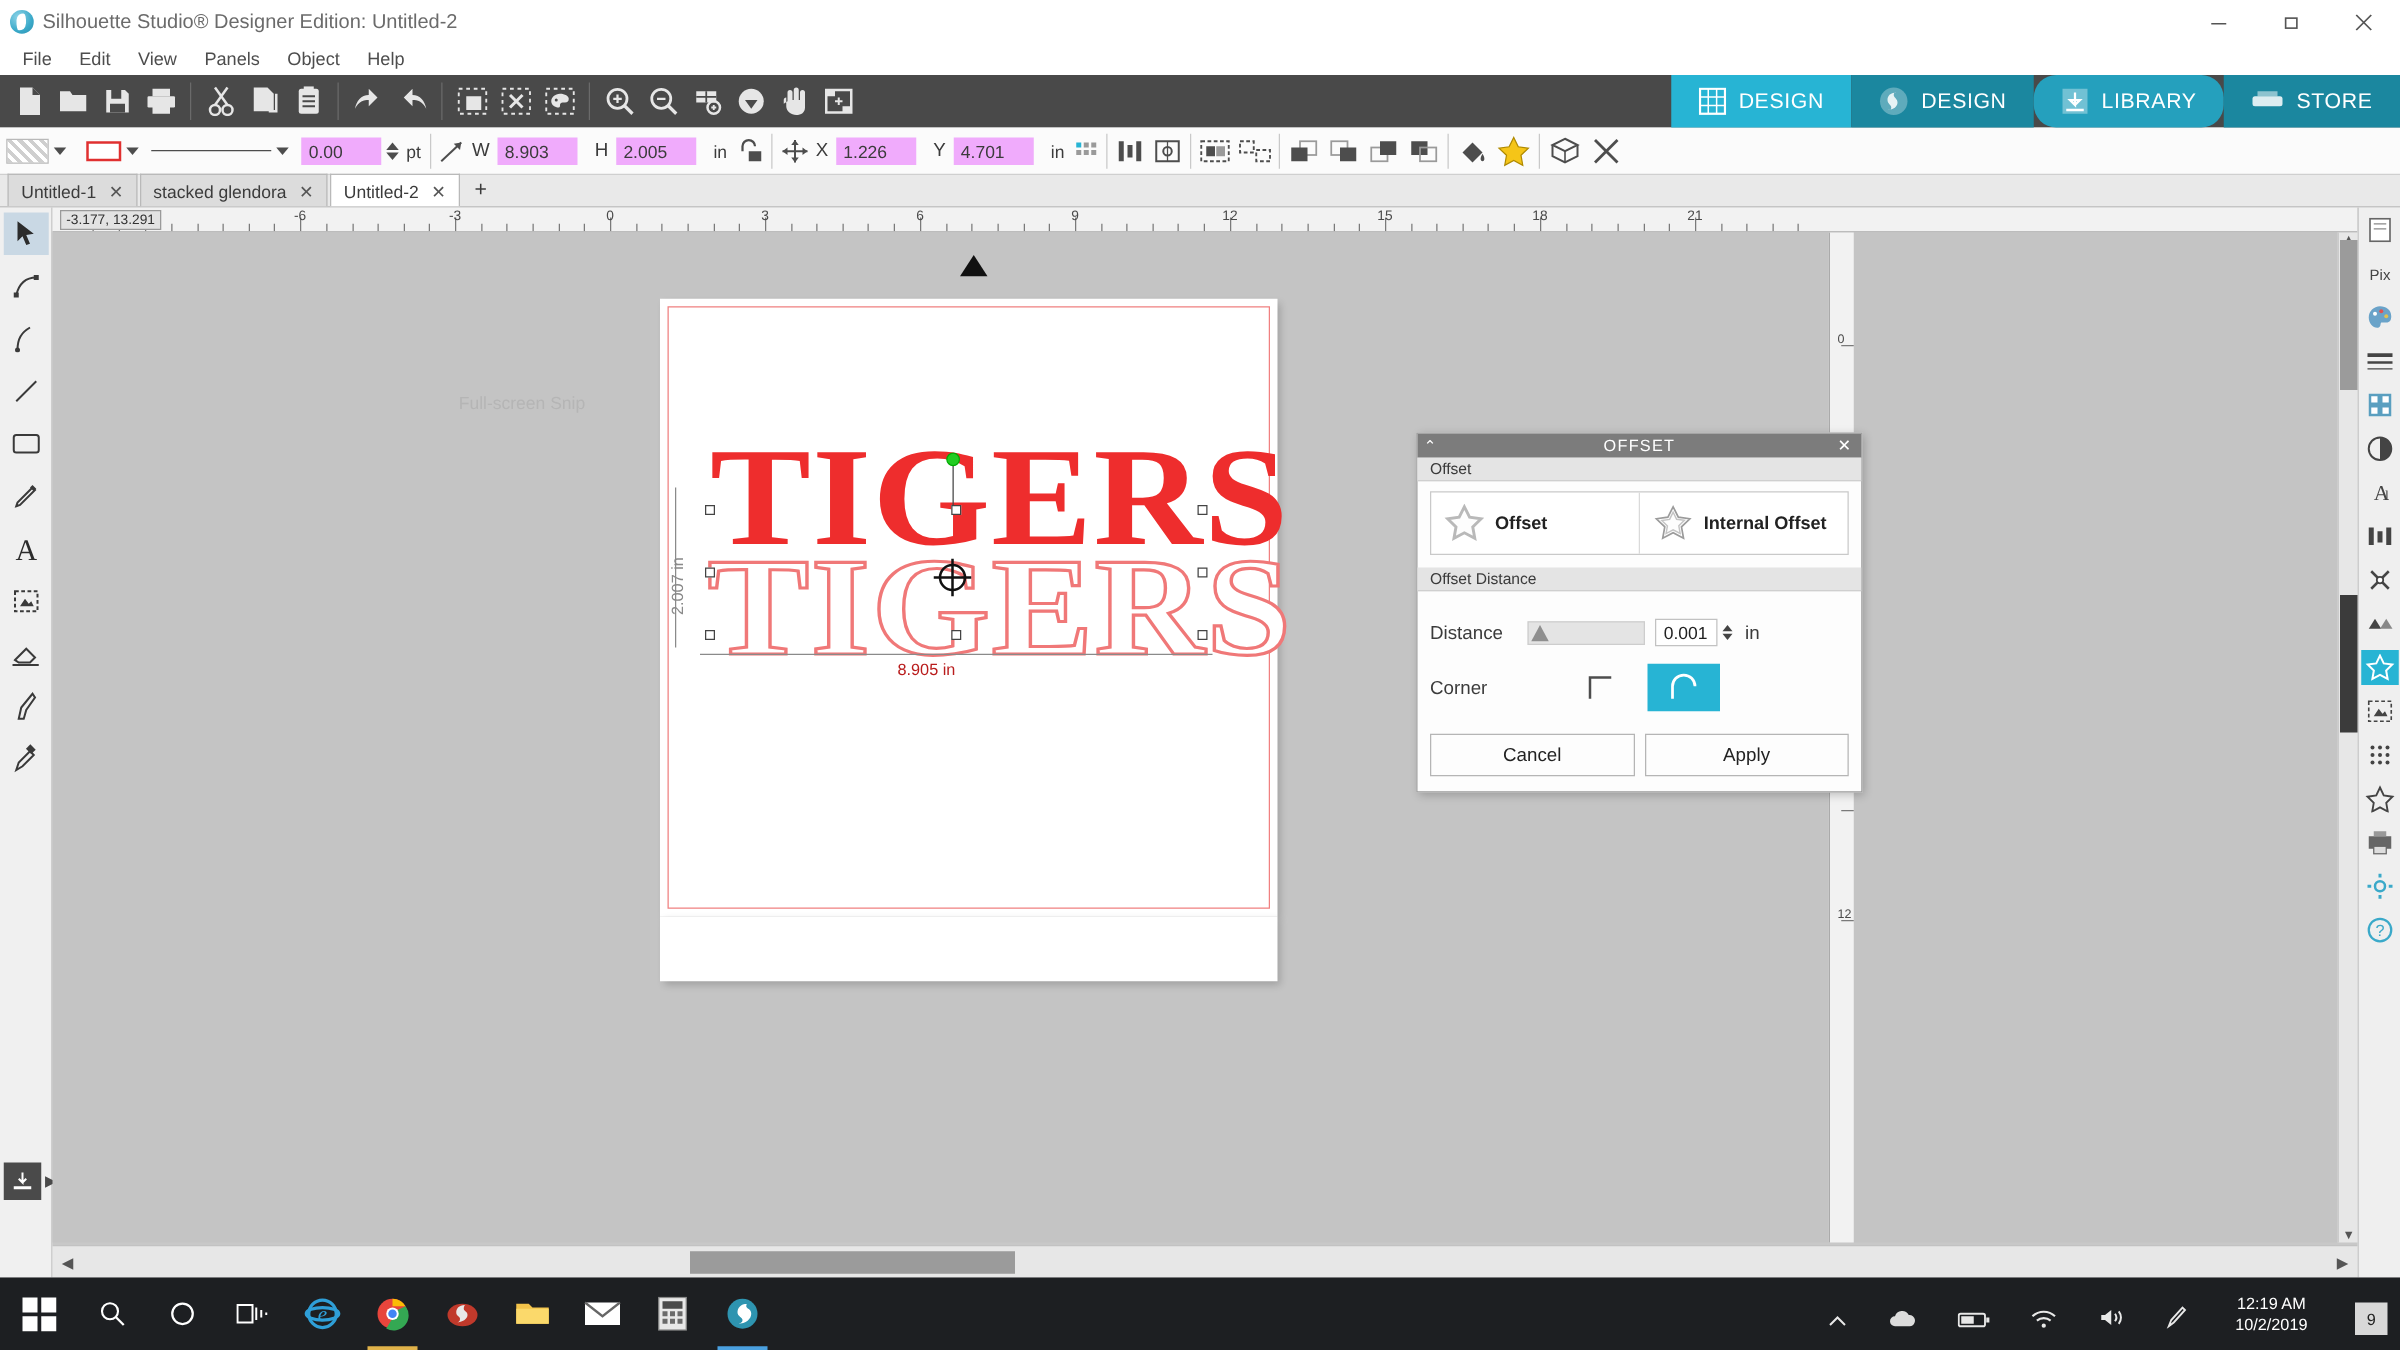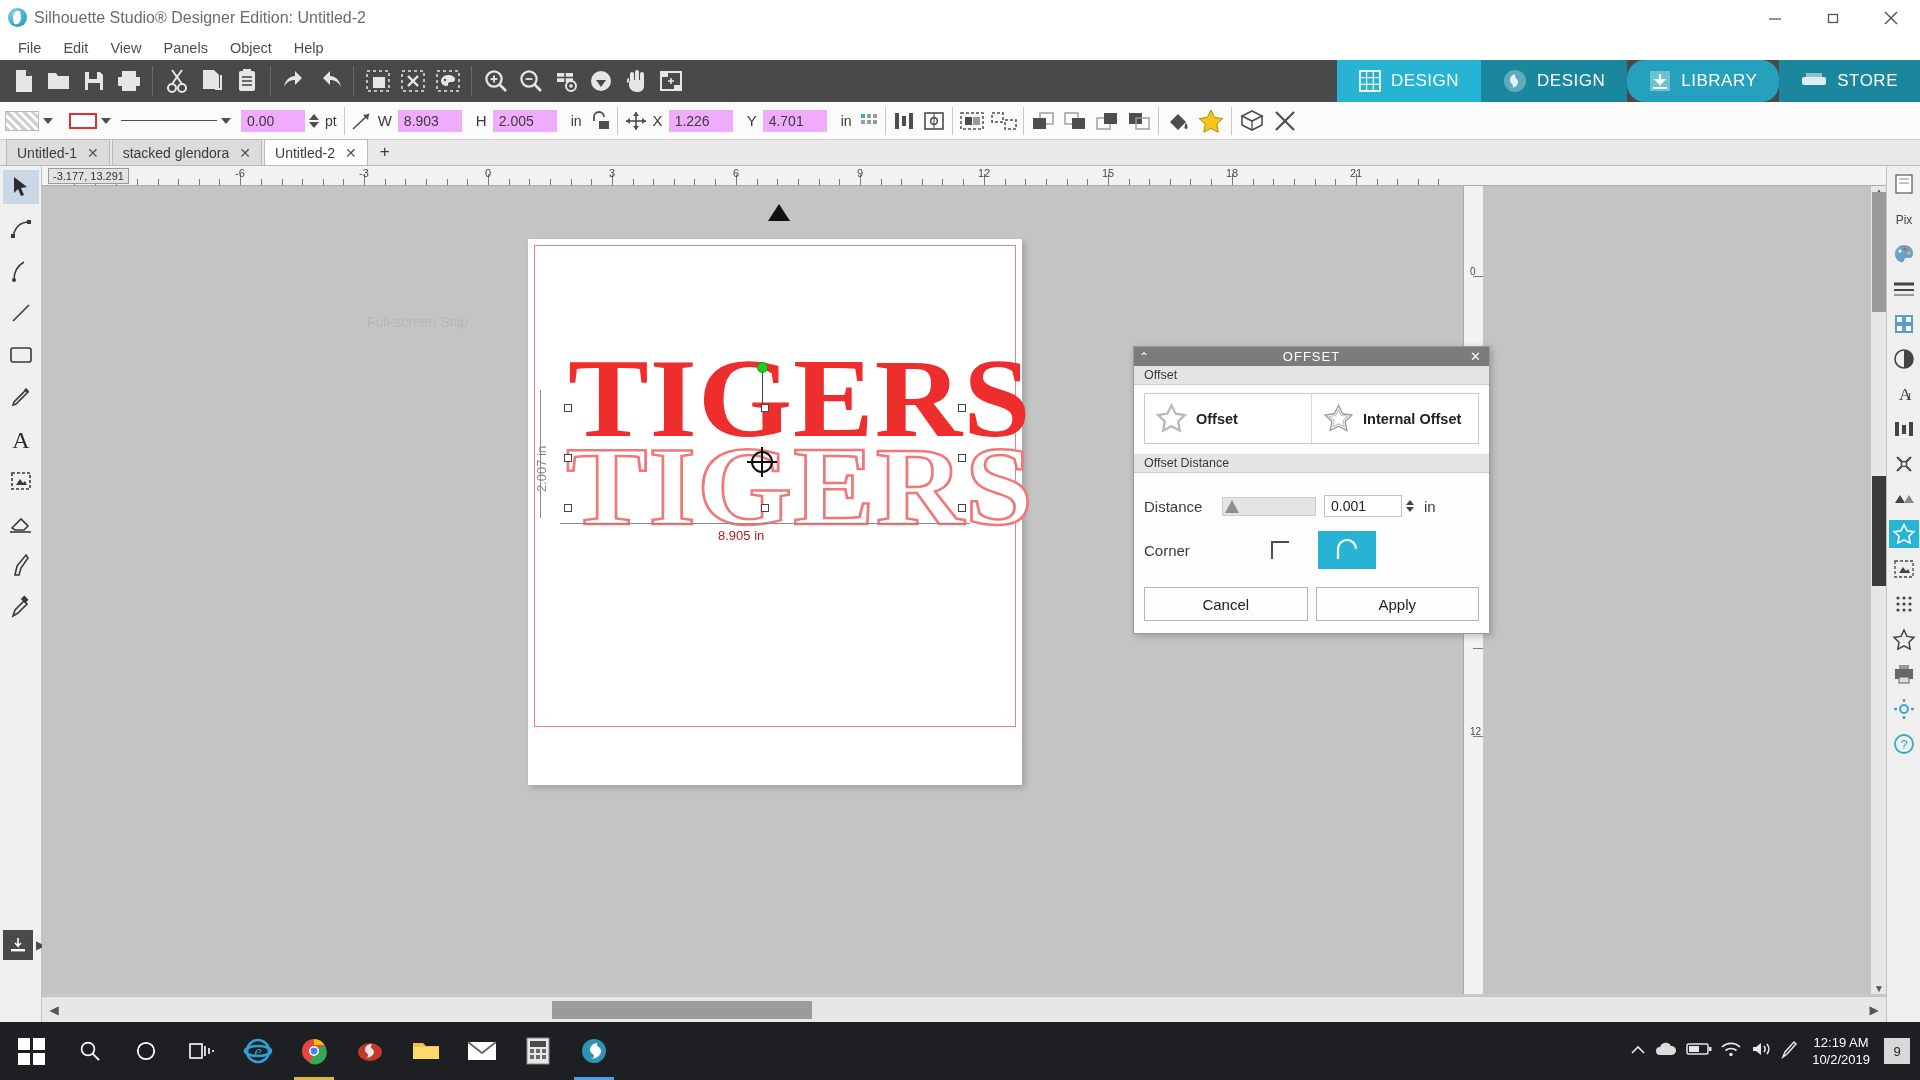--- a/index.html
+++ b/index.html
@@ -246,21 +246,21 @@
   .row { display:flex; align-items:center; margin-top:14px; }
   .rowlabel { width:78px; font-size:15px; color:#3b3b3b; }
   .slider {
     width:94px; height:19px; background:#e4e4e4; border:1px solid #cdcdcd; position:relative;
   }
   .slider-thumb {
     position:absolute; left:2px; top:2px; width:0;height:0;
     border-left:7px solid transparent;border-right:7px solid transparent;border-bottom:13px solid #8f8f8f;
   }
   .distfield {
-    width:78px; height:22px; background:#fff; border:1px solid #c2c2c2;
+    width:50px; height:22px; background:#fff; border:1px solid #c2c2c2;
     display:flex; align-items:center; padding:0 6px; font-size:14px; color:#222;
     margin-left: 8px;
   }
   .distspin { display:flex; flex-direction:column; gap:2px; margin-left:4px; }
   .distspin i { display:block; width:0;height:0;border-left:4px solid transparent;border-right:4px solid transparent; }
   .distspin .up { border-bottom:5px solid #444; }
   .distspin .dn { border-top:5px solid #444; }
   .distunit { margin-left:10px; font-size:15px; color:#3b3b3b; }
   .cornerbtn {
     width:58px; height:38px; display:flex; align-items:center; justify-content:center;
@@ -299,21 +299,21 @@
   .tb-win { width:62px; display:flex; align-items:center; justify-content:center; }
   .winsq { display:grid; grid-template-columns:12px 12px; grid-template-rows:12px 12px; gap:3px; }
   .winsq i { background:#fff; display:block; }
   .tbi { width:56px; height:58px; display:flex; align-items:center; justify-content:center; position:relative; }
   .tbi.active::after {
     content:""; position:absolute; left:8px; right:8px; bottom:0; height:3px; background:#4aa0e0;
   }
   .tbi.chrome::after {
     content:""; position:absolute; left:8px; right:8px; bottom:0; height:3px; background:#e0b24a;
   }
-  .tray { margin-left:auto; display:flex; align-items:center; gap:8px; padding-right:10px; color:#e8e8e8; }
+  .tray { margin-left:auto; display:flex; align-items:flex-end; gap:32px; padding-right:10px; color:#e8e8e8; }
   .clock { font-size:13px; line-height:17px; text-align:center; color:#fff; padding: 0 6px; }
   .badge {
     width:26px;height:26px;background:#d8d8d8;color:#222;font-size:13px;
     display:flex;align-items:center;justify-content:center;position:relative;
   }
 </style>
 </head>
 <body>
 
 <div class="app">

